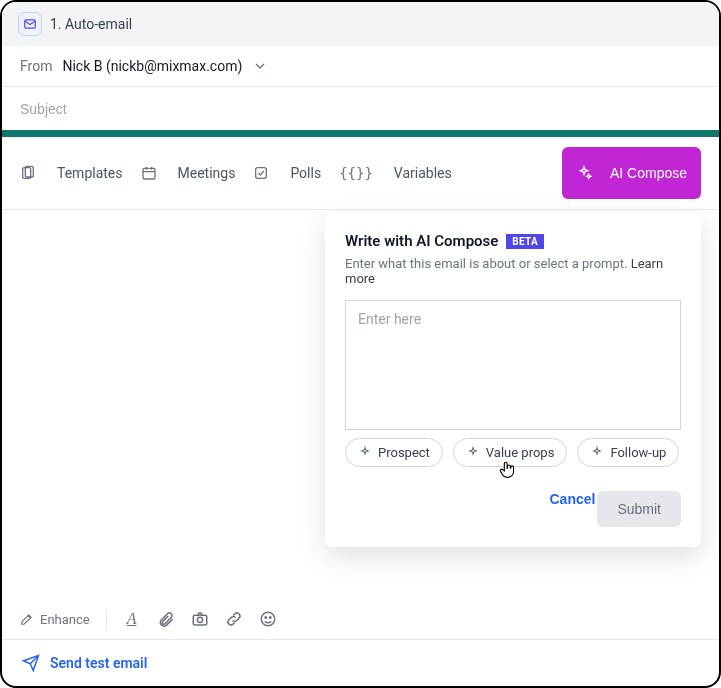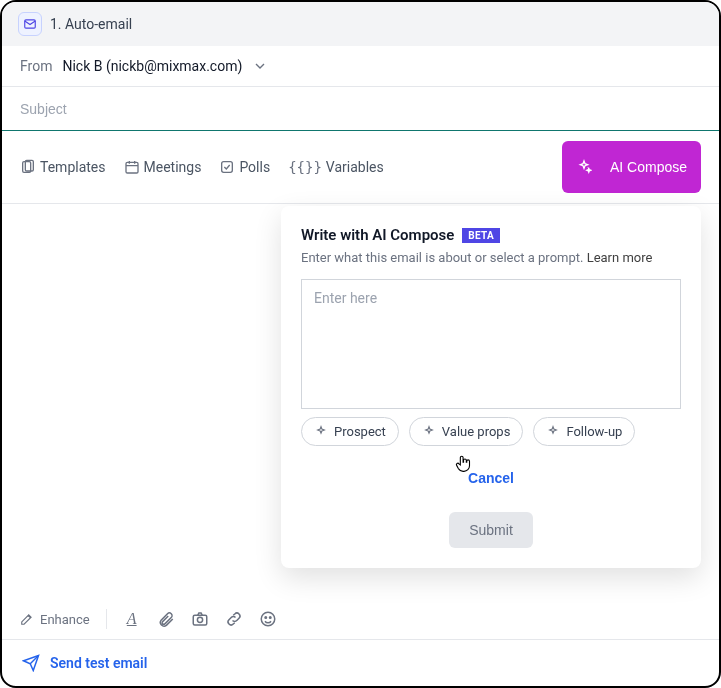--- a/index.html
+++ b/index.html
@@ -35,35 +35,35 @@
     padding: 12px 18px;
     display: flex; align-items: flex-start; gap: 10px;
     border-bottom: 1px solid #e5e7eb;
   }
   .from-label { font-size: 14px; color: #6b7280; }
   .from-value { font-size: 14px; color: #111827; }
   .chevron { width: 16px; height: 16px; cursor: pointer; }
   .chevron svg { stroke: #6b7280; fill: none; stroke-width: 2; width:100%; height:100%; }
   .subject-row {
     padding: 12px 18px;
-    border-bottom: 1px solid #0f766e;
+    border-bottom: 7px solid #0f766e;
   }
   .subject-input {
     width: 100%; border: none; outline: none;
     font-size: 14px; color: #111827;
   }
   .subject-input::placeholder { color: #9ca3af; }
   .toolbar {
     padding: 10px 18px;
     display: flex; align-items: center; gap: 18px;
     border-bottom: 1px solid #e5e7eb;
     font-size: 14px;
     color: #4b5563;
   }
-  .tb-item { display: flex; align-items: center; gap: 4px; cursor: pointer; }
+  .tb-item { display: flex; align-items: center; gap: 21px; cursor: pointer; }
   .tb-item svg { width: 16px; height: 16px; stroke: #6b7280; fill: none; stroke-width: 2; }
   .spacer { flex: 1; }
   .ai-compose-btn {
     background: #c026d3;
     color: #fff;
     border: none;
     border-radius: 6px;
     padding: 18px 14px;
     font-size: 14px;
     font-weight: 500;
@@ -73,21 +73,21 @@
   .ai-compose-btn svg { width: 16px; height: 16px; stroke: #fff; fill: none; stroke-width: 2; }
   .body-area {
     flex: 1;
     position: relative;
     background: #fff;
   }
   
   .popover {
     position: absolute;
     top: 2px; right: 18px;
-    width: 420px;
+    width: 376px;
     background: #fff;
     border-radius: 8px;
     box-shadow: 0 10px 28px rgba(0,0,0,0.12);
     padding: 20px;
   }
   .pop-title-row { display: flex; align-items: center; gap: 8px; }
   .pop-title { font-size: 15px; font-weight: 600; color: #111827; }
   .beta-badge {
     background: #4f46e5; color: #fff;
     font-size: 10px; font-weight: 700;
@@ -115,22 +115,22 @@
     border-radius: 999px;
     padding: 6px 12px;
     font-size: 13px;
     color: #374151;
     background: #fff;
     display: flex; align-items: center; gap: 6px;
     cursor: pointer;
   }
   .chip svg { width: 14px; height: 14px; stroke: #6b7280; fill: none; stroke-width: 2; }
   .pop-actions {
-    display: flex; justify-content: flex-end; gap: 26px;
-    margin-top: 24px; align-items: center; flex-direction: column;
+    display: flex; justify-content: flex-end; gap: 2px;
+    margin-top: 24px; align-items: flex-start;
   }
   .btn-cancel {
     background: none; border: none;
     color: #2563eb; font-size: 14px; font-weight: 600;
     cursor: pointer;
   }
   .btn-submit {
     background: #e5e7eb; color: #6b7280;
     border: none; border-radius: 6px;
     padding: 10px 20px;

